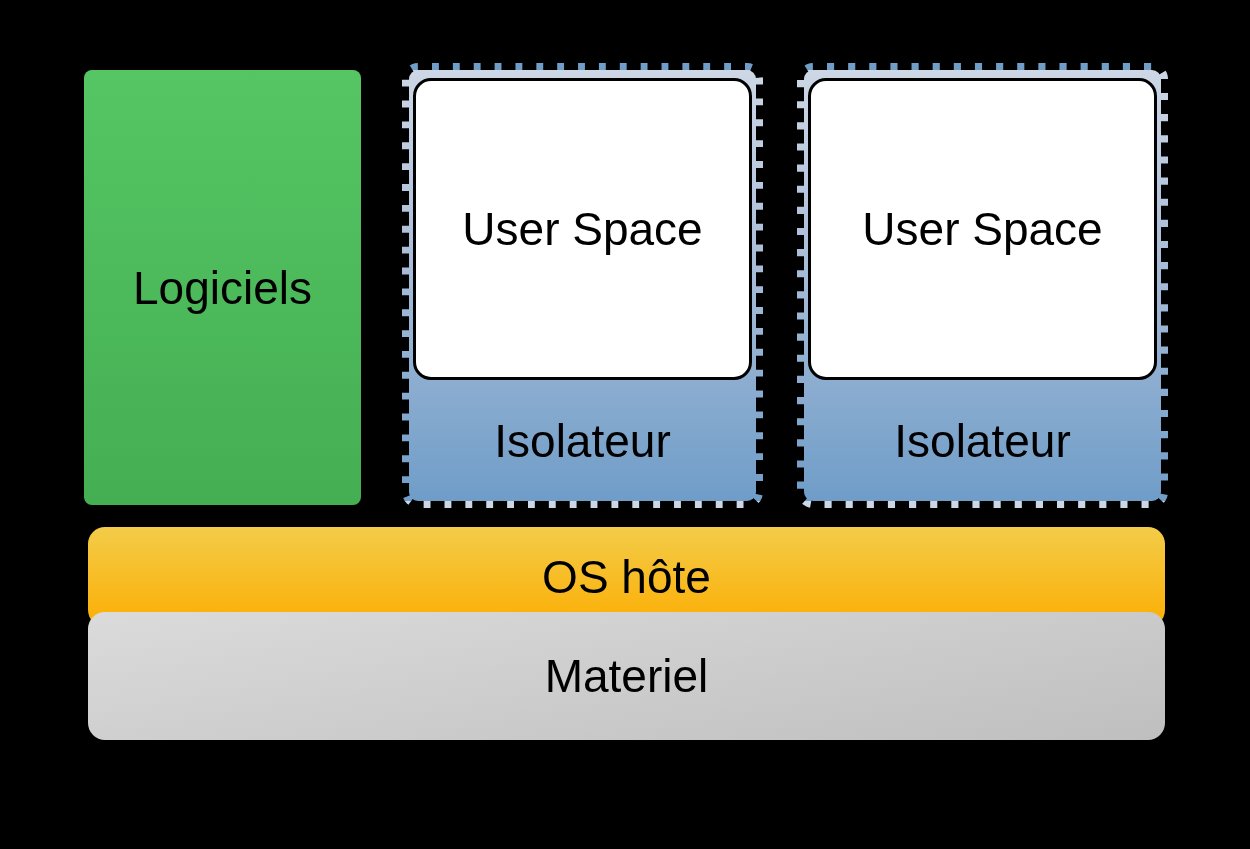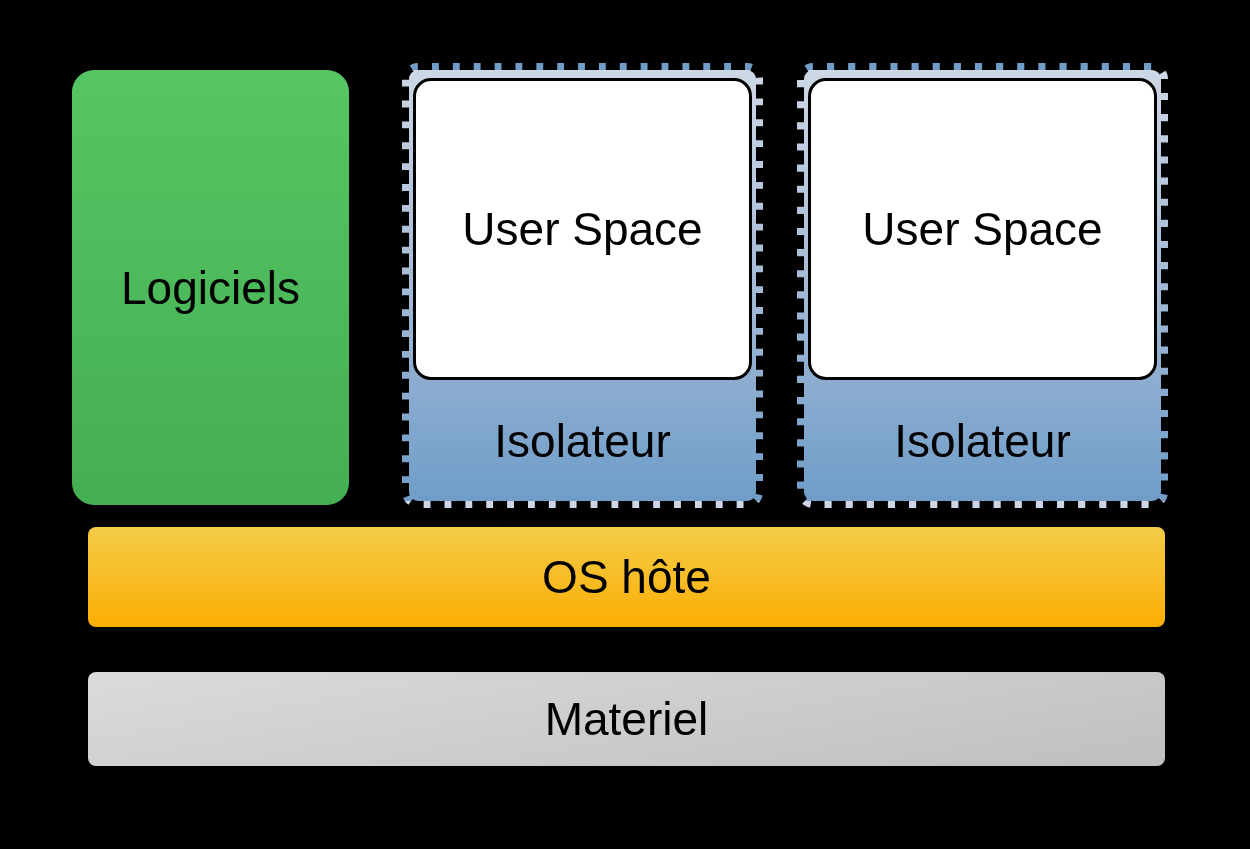--- a/index.html
+++ b/index.html
@@ -17,25 +17,25 @@
     position: relative;
     width: 1250px;
     height: 849px;
     background: var(--background, #000000);
     overflow: hidden;
   }
 
   
   .control-box {
     position: absolute;
-    left: 72px;
+    left: 84px;
     top: 70px;
     width: 277px;
     height: 435px;
-    border-radius: 22px;
+    border-radius: 8px;
     background: linear-gradient(180deg, var(--control-fill-top) 0%, var(--control-fill-bottom) 100%);
     display: flex;
     align-items: center;
     justify-content: center;
   }
   .control-label {
     font-size: 46px;
     line-height: 60px;
     text-align: center;
     color: var(--text);
@@ -82,35 +82,35 @@
     padding-top: 34px;
     font-size: 46px;
     color: var(--text);
   }
 
   
   .bar {
     position: absolute;
     left: 88px;
     width: 1077px;
-    border-radius: 8px;
+    border-radius: 17px;
     display: flex;
     align-items: center;
     justify-content: center;
     font-size: 46px;
     color: var(--text);
   }
   .os-bar {
     top: 527px;
     height: 100px;
     background: linear-gradient(180deg, var(--os-fill-top) 0%, var(--os-fill-bottom) 100%);
   }
   .hw-bar {
-    top: 672px;
-    height: 94px;
+    top: 612px;
+    height: 128px;
     background: linear-gradient(170deg, var(--hardware-fill-top) 0%, var(--hardware-fill-bottom) 100%);
   }
 </style>
 </head>
 <body>
 
 <div class="canvas">
 
   <div class="control-box">
     <div class="control-label">

